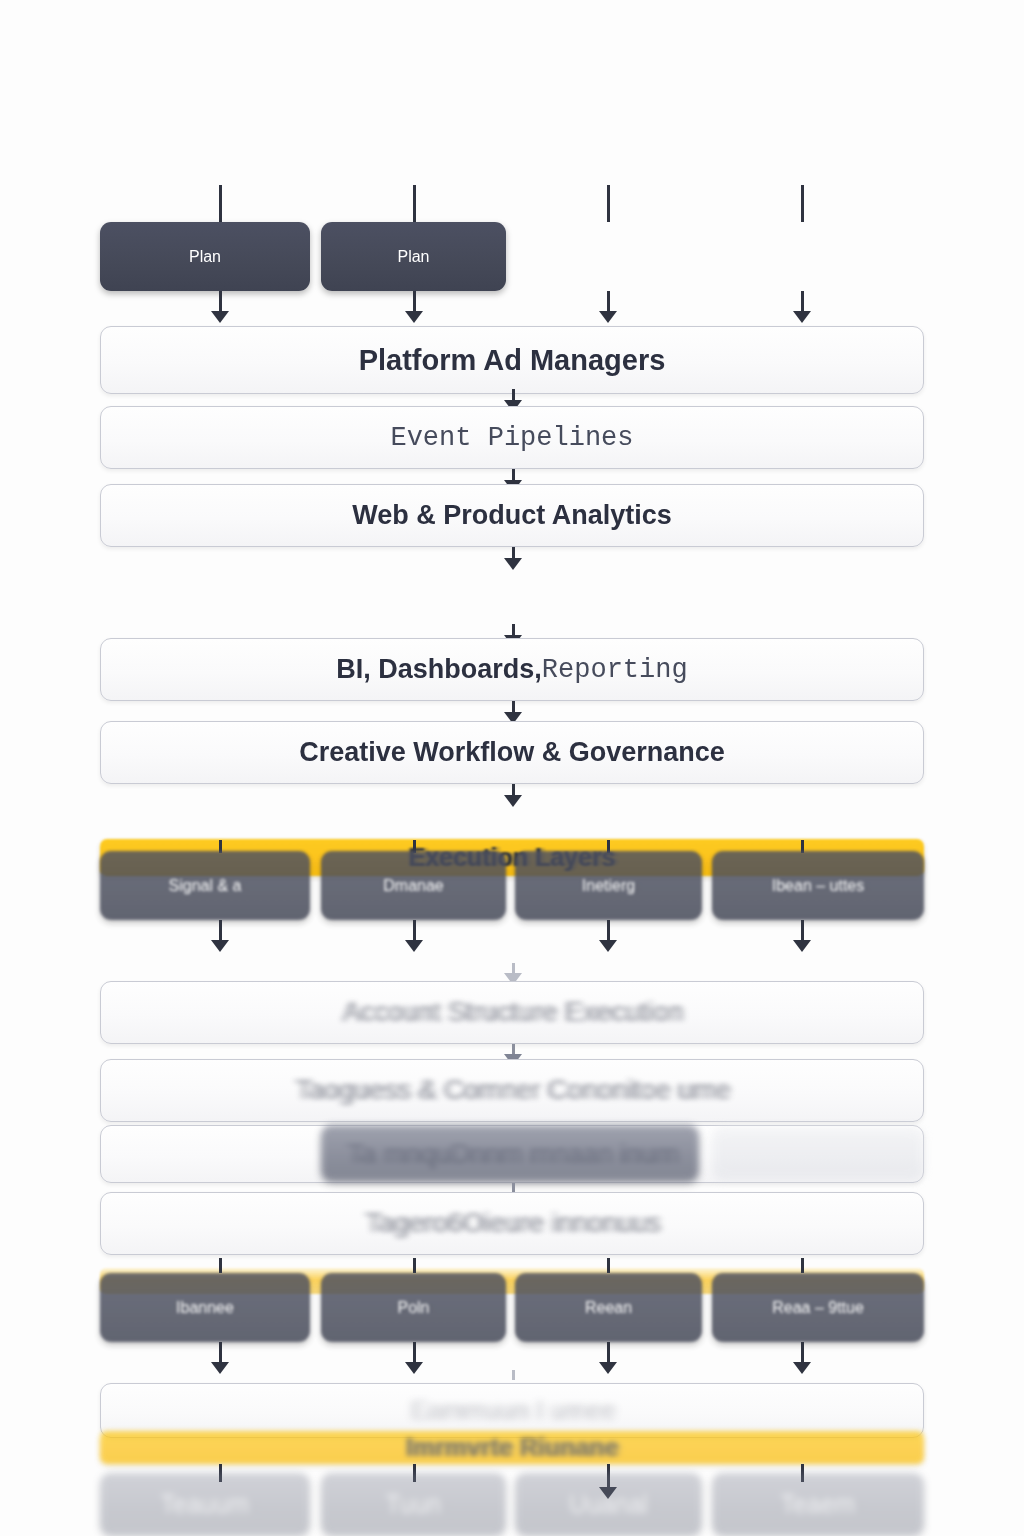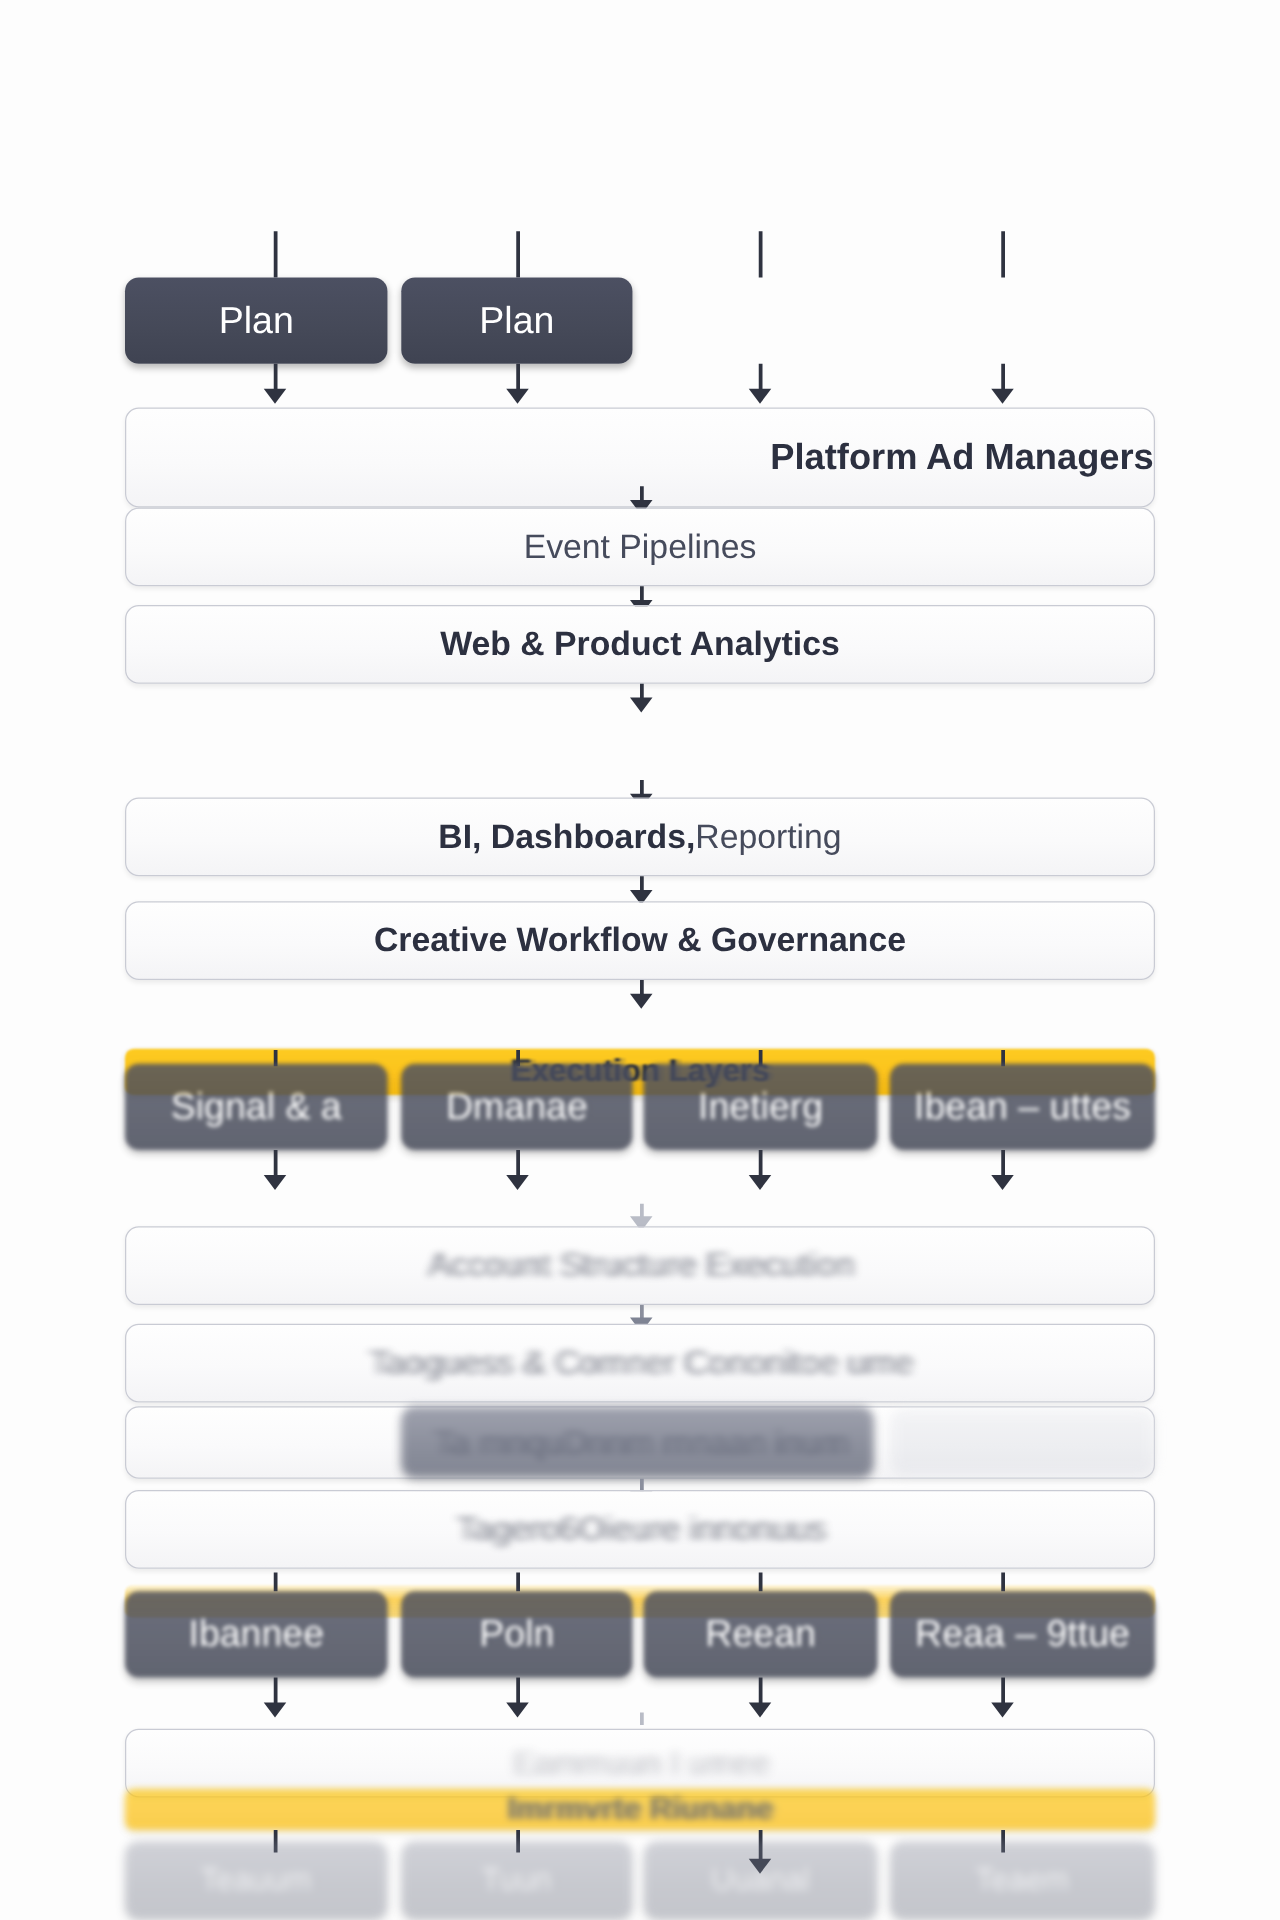--- a/index.html
+++ b/index.html
@@ -21,30 +21,30 @@
     box-shadow:0 3px 7px rgba(90,70,0,.25);
     padding:0 24px;
   }
   .band{
     background:linear-gradient(180deg,#fdc811 0%,#fcbe0c 60%,#f8ba01 100%);
     border-radius:7px;color:#23272f;font-weight:bold;font-size:25px;
     box-shadow:0 2px 5px rgba(120,95,0,.22);
   }
   .dark{
     background:linear-gradient(180deg,#4c5062 0%,#454958 60%,#3f4352 100%);
-    border-radius:11px;color:#ffffff;font-size:30px;
+    border-radius:11px;color:#ffffff;font-size:16px;
     box-shadow:0 3px 6px rgba(0,0,0,.27);
   }
   .white{
     background:linear-gradient(180deg,#fefefe 0%,#fafafb 55%,#f4f4f6 100%);
     border:1.3px solid #c9cbd4;border-radius:11px;color:#2c3040;font-size:27px;
     box-shadow:0 2px 4px rgba(0,0,0,.07);
   }
   .white b{font-weight:bold;}
-  .white .reg{font-weight:normal;color:#464b5c;}
+  .white .reg{font-weight:normal;color:#464b5c;font-family:Liberation Mono, monospace;}
   .dark-ghost{
     background:linear-gradient(180deg,#7b7f90 0%,#606577 60%,#585d6e 100%);
     border-radius:11px;color:#eceef4;font-size:25px;
     box-shadow:0 3px 6px rgba(0,0,0,.2);
   }
 
   
   .vline{position:absolute;background:#2f3340;width:3px;}
   .vline.soft{background:#8b8f9d;}
   .vline.faint{background:#b9bcc6;}
@@ -90,21 +90,21 @@
 
   <div class="vline" style="left:219px;top:291px;height:22px;"></div>
   <div class="arrow" style="left:211px;top:311px;"></div>
   <div class="vline" style="left:413px;top:291px;height:22px;"></div>
   <div class="arrow" style="left:405px;top:311px;"></div>
   <div class="vline" style="left:607px;top:291px;height:22px;"></div>
   <div class="arrow" style="left:599px;top:311px;"></div>
   <div class="vline" style="left:801px;top:291px;height:22px;"></div>
   <div class="arrow" style="left:793px;top:311px;"></div>
 
-  <div class="node white" style="left:100px;top:326px;width:824px;height:80px;justify-content:flex-end;">
+  <div class="node white" style="left:100px;top:326px;width:824px;height:68px;">
     <b style="font-size:29px;">Platform Ad Managers</b>
       <span class="reg"></span>
   </div>
   <div class="vline" style="left:512px;top:389px;height:13px;"></div>
   <div class="arrow" style="left:504px;top:400px;"></div>
 
   <div class="node white" style="left:100px;top:406px;width:824px;height:63px;">
       <span class="reg"> Event Pipelines</span>
   </div>
   <div class="vline" style="left:512px;top:469px;height:13px;"></div>

